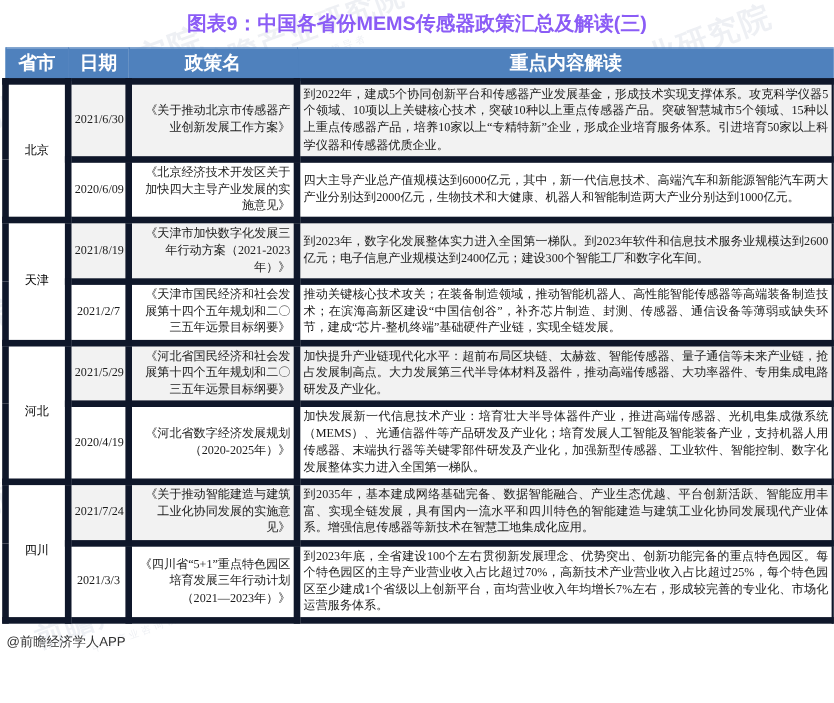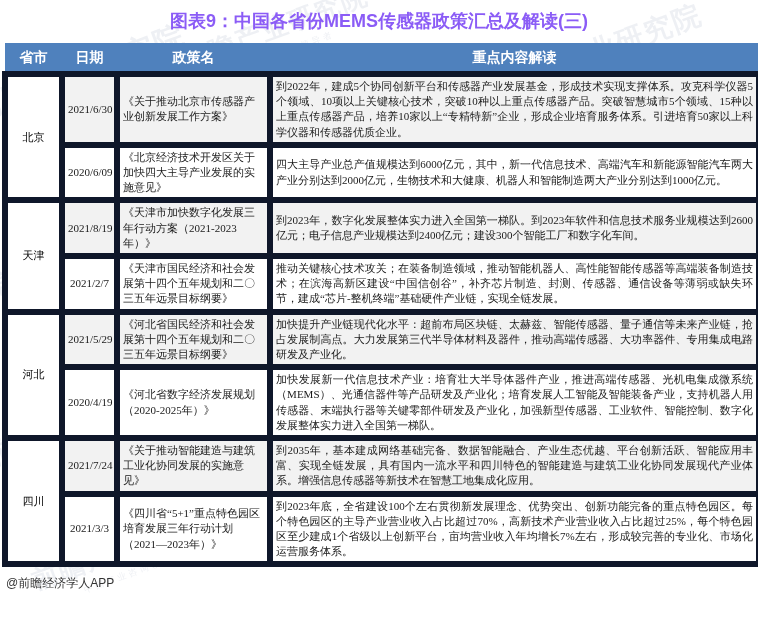--- a/index.html
+++ b/index.html
@@ -65,21 +65,21 @@
     width: 754px;
     border-collapse: collapse;
     table-layout: fixed;
     margin: 0 auto;
   }
   table.policy-table thead th {
     background: #4f81bd;
     color: #ffffff;
     font-family: "Liberation Sans", sans-serif;
     font-weight: bold;
-    font-size: 14px;
+    font-size: 17px;
     height: 27px;
     line-height: 27px;
     padding: 0;
     text-align: center;
     border: 1px solid #4f81bd;
     vertical-align: middle;
   }
   table.policy-table td {
     border: 6px solid #0f172a;
     vertical-align: middle;
@@ -97,21 +97,21 @@
     border: 1px solid #4f81bd;
   }
   td.date-cell {
     text-align: center;
     font-size: 11.5px;
     white-space: nowrap;
     font-family: "Liberation Serif", serif;
     margin-left: 44px;
   }
   td.name-cell {
-    text-align: left;
+    text-align: right;
     font-size: 11.6px;
     line-height: 16px;
     padding-left: 5px;
     padding-right: 3px;
   }
   td.detail-cell {
     text-align: justify;
     text-align-last: left;
     font-size: 11.6px;
     line-height: 15.6px;

